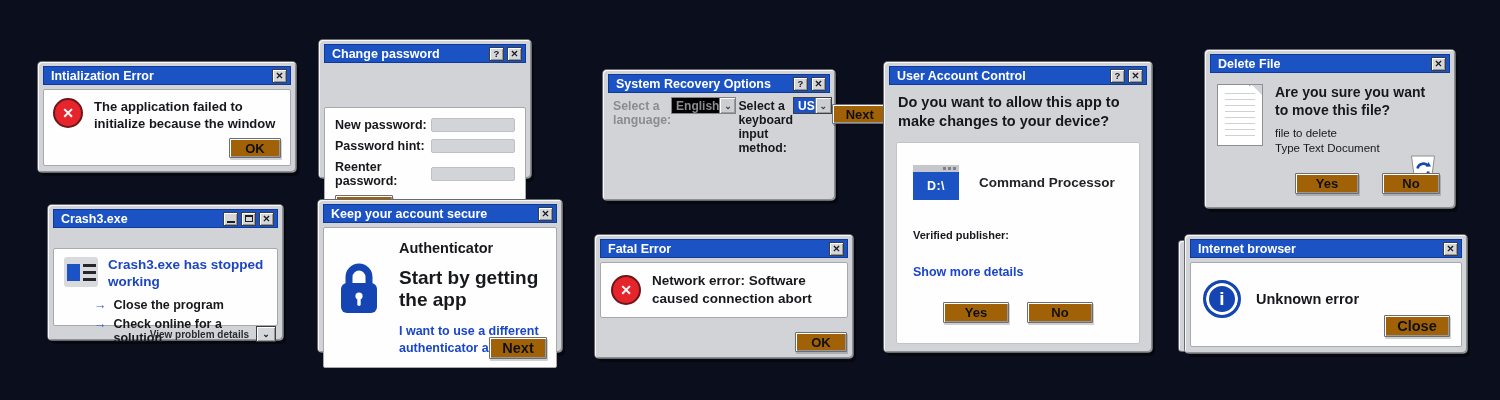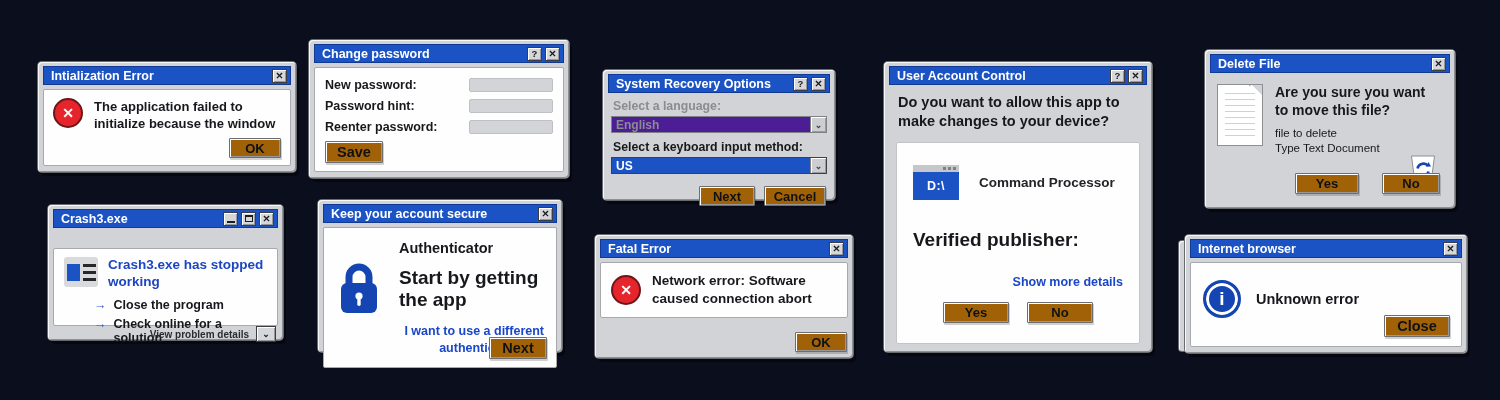--- a/index.html
+++ b/index.html
@@ -58,45 +58,45 @@
     font-family:inherit; font-size:13px; font-weight:bold; color:#101114;
     display:flex; align-items:center; justify-content:center;
     cursor:default;
   }
   .err-icon {
     width:30px; height:30px; flex:0 0 30px; border-radius:50%;
     background:#e5242b; border:2px solid #6d1519;
     color:#fff; display:flex; align-items:center; justify-content:center;
     font-size:14px; font-weight:bold;
   }
-  .link { color:#1a46c9; font-weight:bold; cursor:pointer;text-align:right; }
+  .link { color:#1a46c9; font-weight:bold; cursor:pointer; }
 
   
   #d1 { left:38px; top:62px; width:258px; height:110px; }
   #d1 .panel { margin-top:4px; flex:1; padding:8px 9px 7px; display:flex; flex-direction:column; }
   #d1 .msg-row { display:flex; gap:11px; align-items:flex-start; }
   #d1 .msg { font-size:13px; font-weight:bold; line-height:1.3; max-width:185px; padding-top:1px; }
   #d1 .btn-row { margin-top:auto; display:flex; justify-content:flex-end; }
   #d1 .btn { width:52px; height:20px; }
 
   
-  #d2 { left:309px; top:40px; width:260px; height:138px; }
+  #d2 { left:319px; top:40px; width:212px; height:138px;gap:40px; }
   #d2 .panel { margin-top:4px; flex:1; padding:10px 10px 8px; display:flex; flex-direction:column; }
   #d2 .frow { display:flex; align-items:center; margin-bottom:7px; }
   #d2 .flabel { flex:1; font-size:12.5px; font-weight:bold; }
   #d2 .field { width:84px; height:14px; background:#d3d4d8; border:1px solid #bfc0c4; border-radius:2px; }
   #d2 .btn-row { margin-top:auto; display:flex; justify-content:flex-start; }
   #d2 .btn { width:58px; height:22px; font-size:14.5px; }
 
   
   #d3 { left:603px; top:70px; width:232px; height:130px; }
-  #d3 .body { padding:4px 3px 0; display:flex; flex-direction:column; }
+  #d3 .body { padding:4px 3px 0; display:flex; flex-direction:row; }
   #d3 .lbl { font-size:12.3px; font-weight:bold; margin:2px 0 3px 2px; }
   #d3 .lbl.dis { color:#8b8c90; }
-  .dd { height:17px; display:flex; align-items:stretch; border:1px solid #808186; background:#4c1d95; }
+  .dd { height:17px; display:flex; align-items:stretch; border:1px solid #808186; background:#000000; }
   .dd .dd-val { flex:1; font-size:12px; font-weight:bold; padding:1px 0 0 4px; line-height:14px; }
   .dd.dis .dd-val { color:#8b8c90; }
   .dd.sel { border-color:#3f4045; background:#1b53c5; }
   .dd.sel .dd-val { color:#fff; }
   .dd .dd-btn {
     width:16px; background:#cdced2; border-left:1px solid #808186;
     box-shadow: inset 1px 1px 0 #fff, inset -1px -1px 0 #9a9b9f;
     display:flex; align-items:center; justify-content:center;
     font-size:9px; font-weight:bold; color:#3f4045;
   }
@@ -110,21 +110,21 @@
   #d4 { left:884px; top:62px; width:268px; height:290px; }
   #d4 .body { flex:1; padding:8px 7px 0; display:flex; flex-direction:column; }
   #d4 .question { font-size:14.5px; font-weight:bold; line-height:1.32; max-width:244px; margin-left:2px; }
   #d4 .panel { margin-top:11px; flex:1; margin-bottom:2px; border-color:#c3c4c8; padding:16px 16px 12px; display:flex; flex-direction:column; }
   #d4 .app-row { display:flex; align-items:center; gap:20px; margin-top:6px; }
   .d-icon { width:46px; flex:0 0 46px; }
   .d-top { height:7px; background:#c6c7cb; display:flex; justify-content:flex-end; align-items:center; gap:2px; padding-right:3px; }
   .d-dot { width:3px; height:3px; background:#7f8085; }
   .d-body { height:28px; background:#1b53c5; color:#fff; font-weight:bold; font-size:12.5px; display:flex; align-items:center; justify-content:center; letter-spacing:.5px; }
   #d4 .app-name { font-size:13.5px; font-weight:bold; color:#232428; }
-  #d4 .pub { font-size:19px; font-weight:bold; margin-top:29px; }
+  #d4 .pub { font-size:11px; font-weight:bold; margin-top:29px; }
   #d4 .link { font-size:12.5px; margin-top:24px; }
   #d4 .btn-row { margin-top:auto; margin-bottom:8px; display:flex; justify-content:center; gap:18px; }
   #d4 .btn { width:66px; height:21px; }
 
   
   #d5 { left:1205px; top:50px; width:250px; height:158px; }
   #d5 .body { flex:1; position:relative; padding:8px 8px 0 7px; display:flex; }
   .doc-icon { position:relative; width:46px; height:62px; flex:0 0 46px; background:#fff; border:1px solid #8e8f93; margin-top:3px; overflow:hidden; }
   .doc-icon::before { content:""; position:absolute; top:-1px; right:-1px; width:0; height:0; border-left:12px solid transparent; border-top:12px solid #d2d3d7; }
   .doc-icon::after { content:""; position:absolute; top:-7px; right:-7px; width:16px; height:16px; border-left:1px solid #999a9e; transform:rotate(45deg); }

